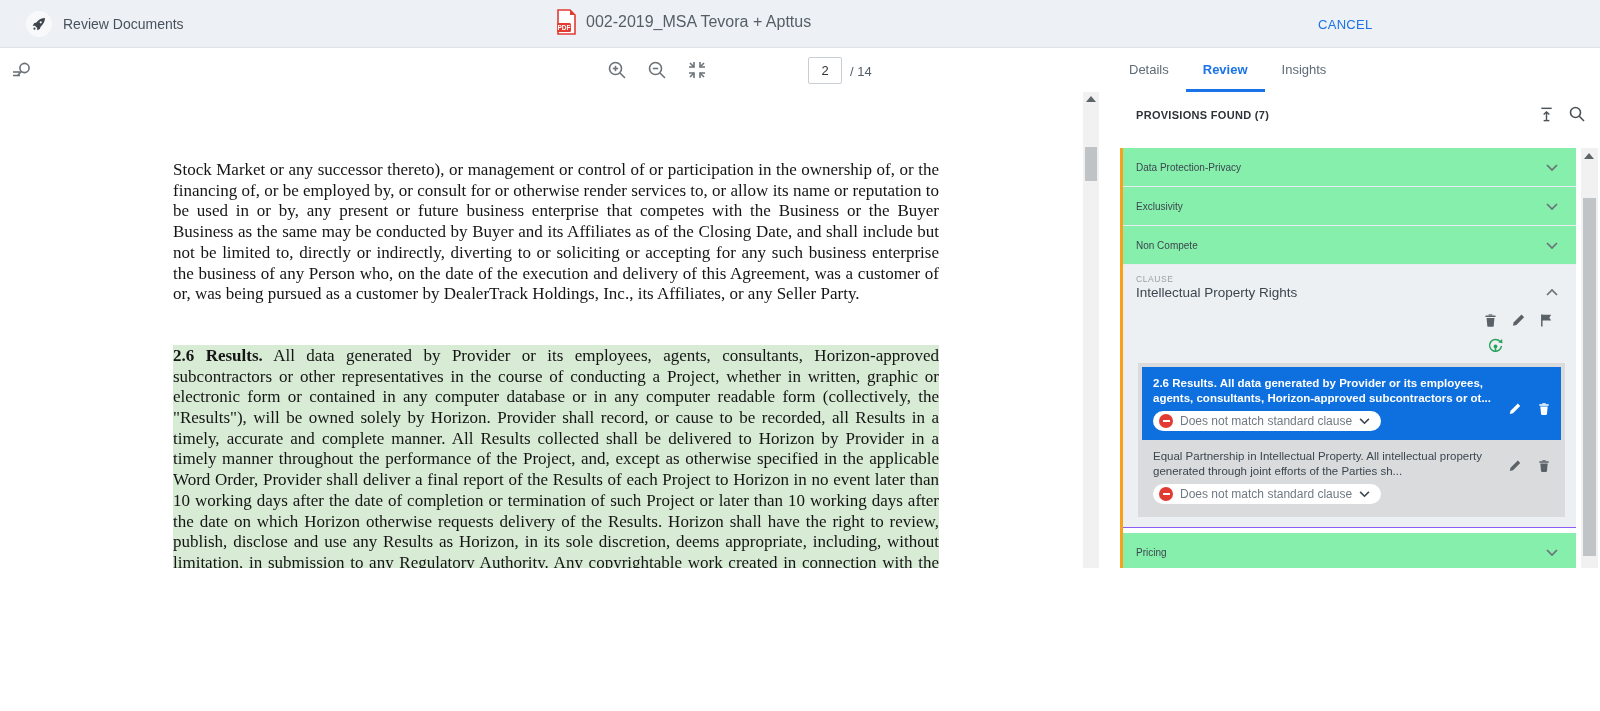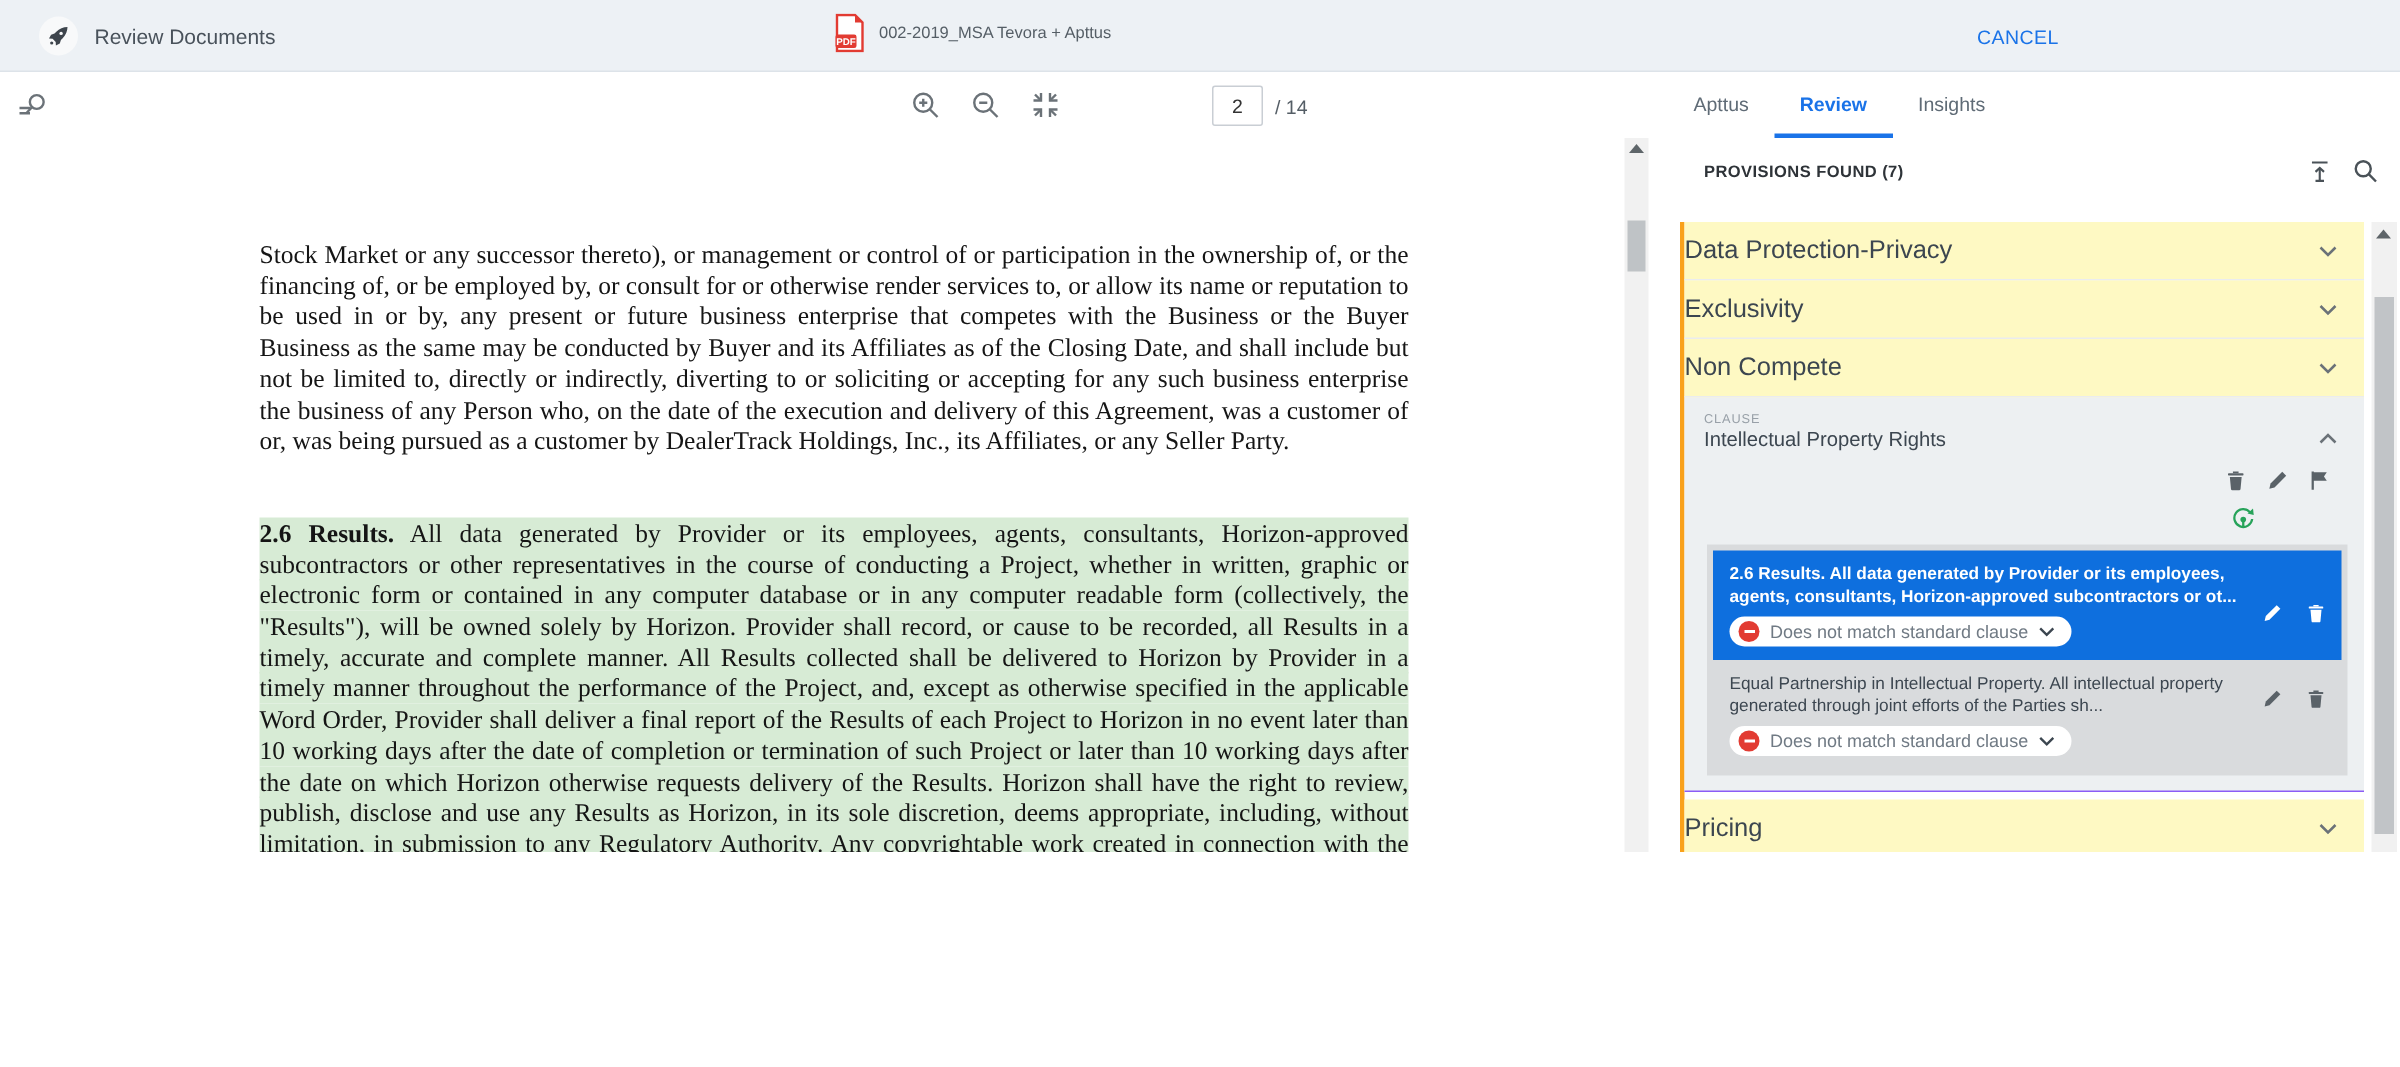--- a/index.html
+++ b/index.html
@@ -6,21 +6,21 @@
   html,body { width:1600px; height:711px; background:#fff; font-family:"Liberation Sans", sans-serif; }
   .app { position:relative; width:1600px; height:568px; overflow:hidden; background:#fff; }
 
   
   .topbar { position:absolute; left:0; top:0; width:1600px; height:48px; background:#EDF1F5;
             border-bottom:1px solid #DDE3E9; }
   .topbar-left { position:absolute; left:26px; top:11px; display:flex; align-items:center; gap:11px; }
   .rocket-wrap { width:26px; height:26px; border-radius:50%; background:#F8F9FA; display:flex; align-items:center; justify-content:center; }
   .app-title { font-size:14px; color:#49525B; }
   .topbar-center { position:absolute; left:556px; top:9px; display:flex; align-items:center; gap:9px; }
-  .doc-name { font-size:11px; color:#555E66;text-align:right; }
+  .doc-name { font-size:16px; color:#555E66;text-align:right; }
   .cancel { position:absolute; left:1318px; top:17px; font-size:13px; color:#1A73E8; cursor:pointer;
             letter-spacing:.3px; text-decoration:none; }
 
   
   .viewer-toolbar { position:absolute; left:0; top:48px; width:1100px; height:44px; background:#fff; }
   .find-icon { position:absolute; left:11px; top:11px; }
   .zoomin-icon { position:absolute; left:606px; top:11px; }
   .zoomout-icon { position:absolute; left:646px; top:11px; }
   .compress-icon { position:absolute; left:686px; top:11px; }
   .page-input { position:absolute; left:808px; top:9px; width:34px; height:27px; border:1px solid #C9CED4;
@@ -54,22 +54,22 @@
   .tabs { position:absolute; left:0; top:0; height:44px; display:flex; padding-left:12px; }
   .tab { padding:14px 17px 11px 17px; font-size:13px; color:#5F6B76; cursor:pointer; border-bottom:3px solid transparent; }
   .tab.active { color:#1A73E8; font-weight:bold; border-bottom-color:#1A73E8; }
 
   .prov-header { position:absolute; left:36px; top:61px; font-size:11px; font-weight:bold; color:#2E3338; letter-spacing:.3px; }
   .ph-icons { position:absolute; left:438px; top:57px; display:flex; gap:13px; }
 
   .orange-line { position:absolute; left:20px; top:100px; width:3px; height:529px; background:#F9A11B; }
 
   .prov-list { position:absolute; left:23px; top:100px; width:453px; }
-  .prov-item { position:relative; height:39px; background:#fef9c3; border-bottom:1px solid #EAECEF;
-               display:flex; align-items:center; font-size:17px; color:#3C4650; cursor:pointer; }
+  .prov-item { position:relative; height:39px; background:#86efac; border-bottom:1px solid #EAECEF;
+               display:flex; align-items:center; padding-left:13px; font-size:10px; color:#3C4650; cursor:pointer; }
   .prov-item .chev { position:absolute; right:18px; top:16px; }
 
   .expanded { background:#EDF0F2; padding:6px 0 10px 0; border-bottom:1px solid #8b5cf6; }
   .clause-label { margin:3px 0 1px 13px; font-size:8.5px; letter-spacing:.6px; color:#98A0A8; text-transform:uppercase; }
   .clause-name-row { position:relative; margin-left:13px; font-size:13.5px; color:#3C4650; padding-right:48px; }
   .clause-name-row .chev { position:absolute; right:18px; top:3px; }
   .clause-actions { display:flex; justify-content:flex-end; gap:13px; margin:12px 22px 0 0; }
   .retrain-row { display:flex; justify-content:flex-end; margin:9px 72px 0 0; }
 
   .cards { margin:8px 0 0 15px; width:427px; background:#D9DBDD; padding:4px; }
@@ -178,21 +178,21 @@
     <span class="pdf-vthumb"></span>
     <span class="arr arr-down" style="left:3px; bottom:4px;"></span>
   </div>
   <div class="pdf-hscroll">
     <span class="arr arr-left" style="left:5px; top:4px;"></span>
     <span class="arr arr-right" style="right:6px; top:4px;"></span>
   </div>
 
   <aside class="panel">
     <nav class="tabs">
-      <span class="tab">Apttus</span>
+      <span class="tab">Details</span>
       <span class="tab active">Review</span>
       <span class="tab">Insights</span>
     </nav>
 
     <div class="prov-header">PROVISIONS FOUND (7)</div>
     <div class="ph-icons">
       <span>
         <svg width="17" height="18" viewBox="0 0 18 18" fill="none" stroke="#4A5258" stroke-width="1.5">
           <line x1="3.5" y1="3" x2="14.5" y2="3"></line>
           <line x1="9" y1="7" x2="9" y2="16"></line>

